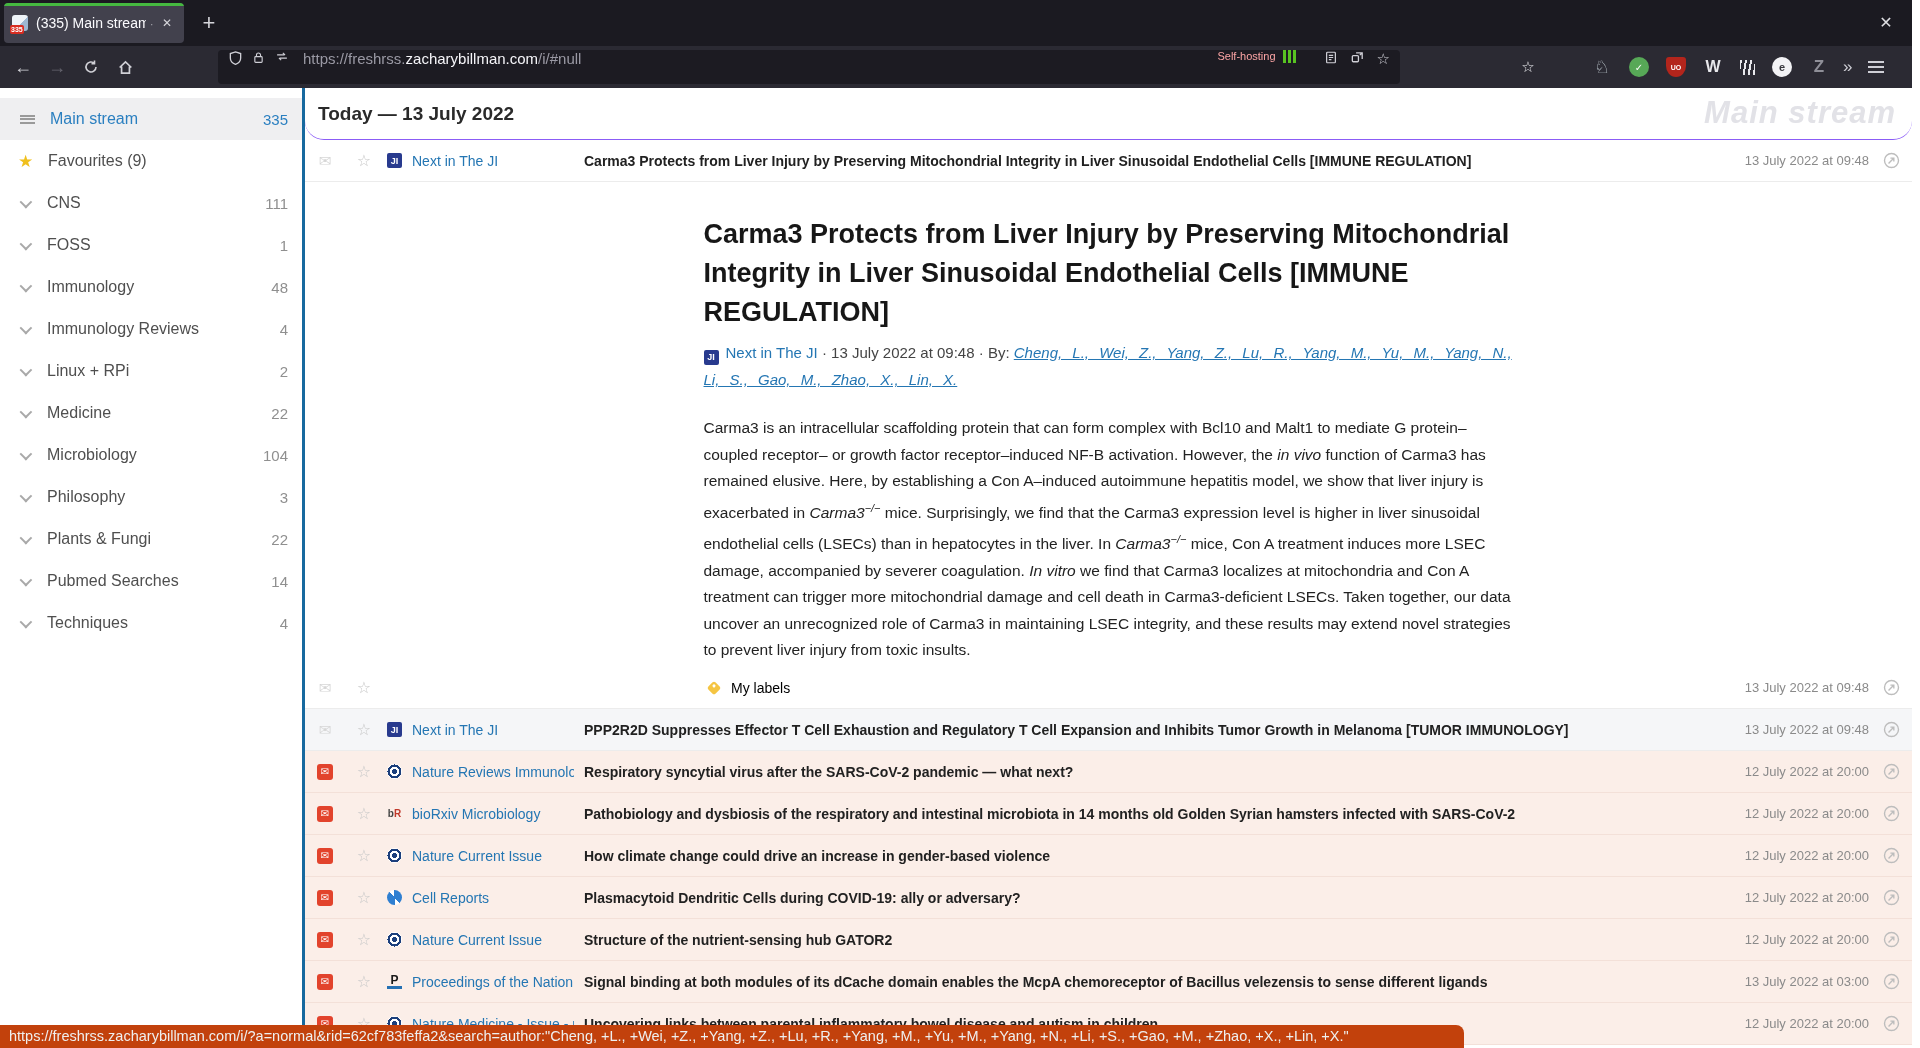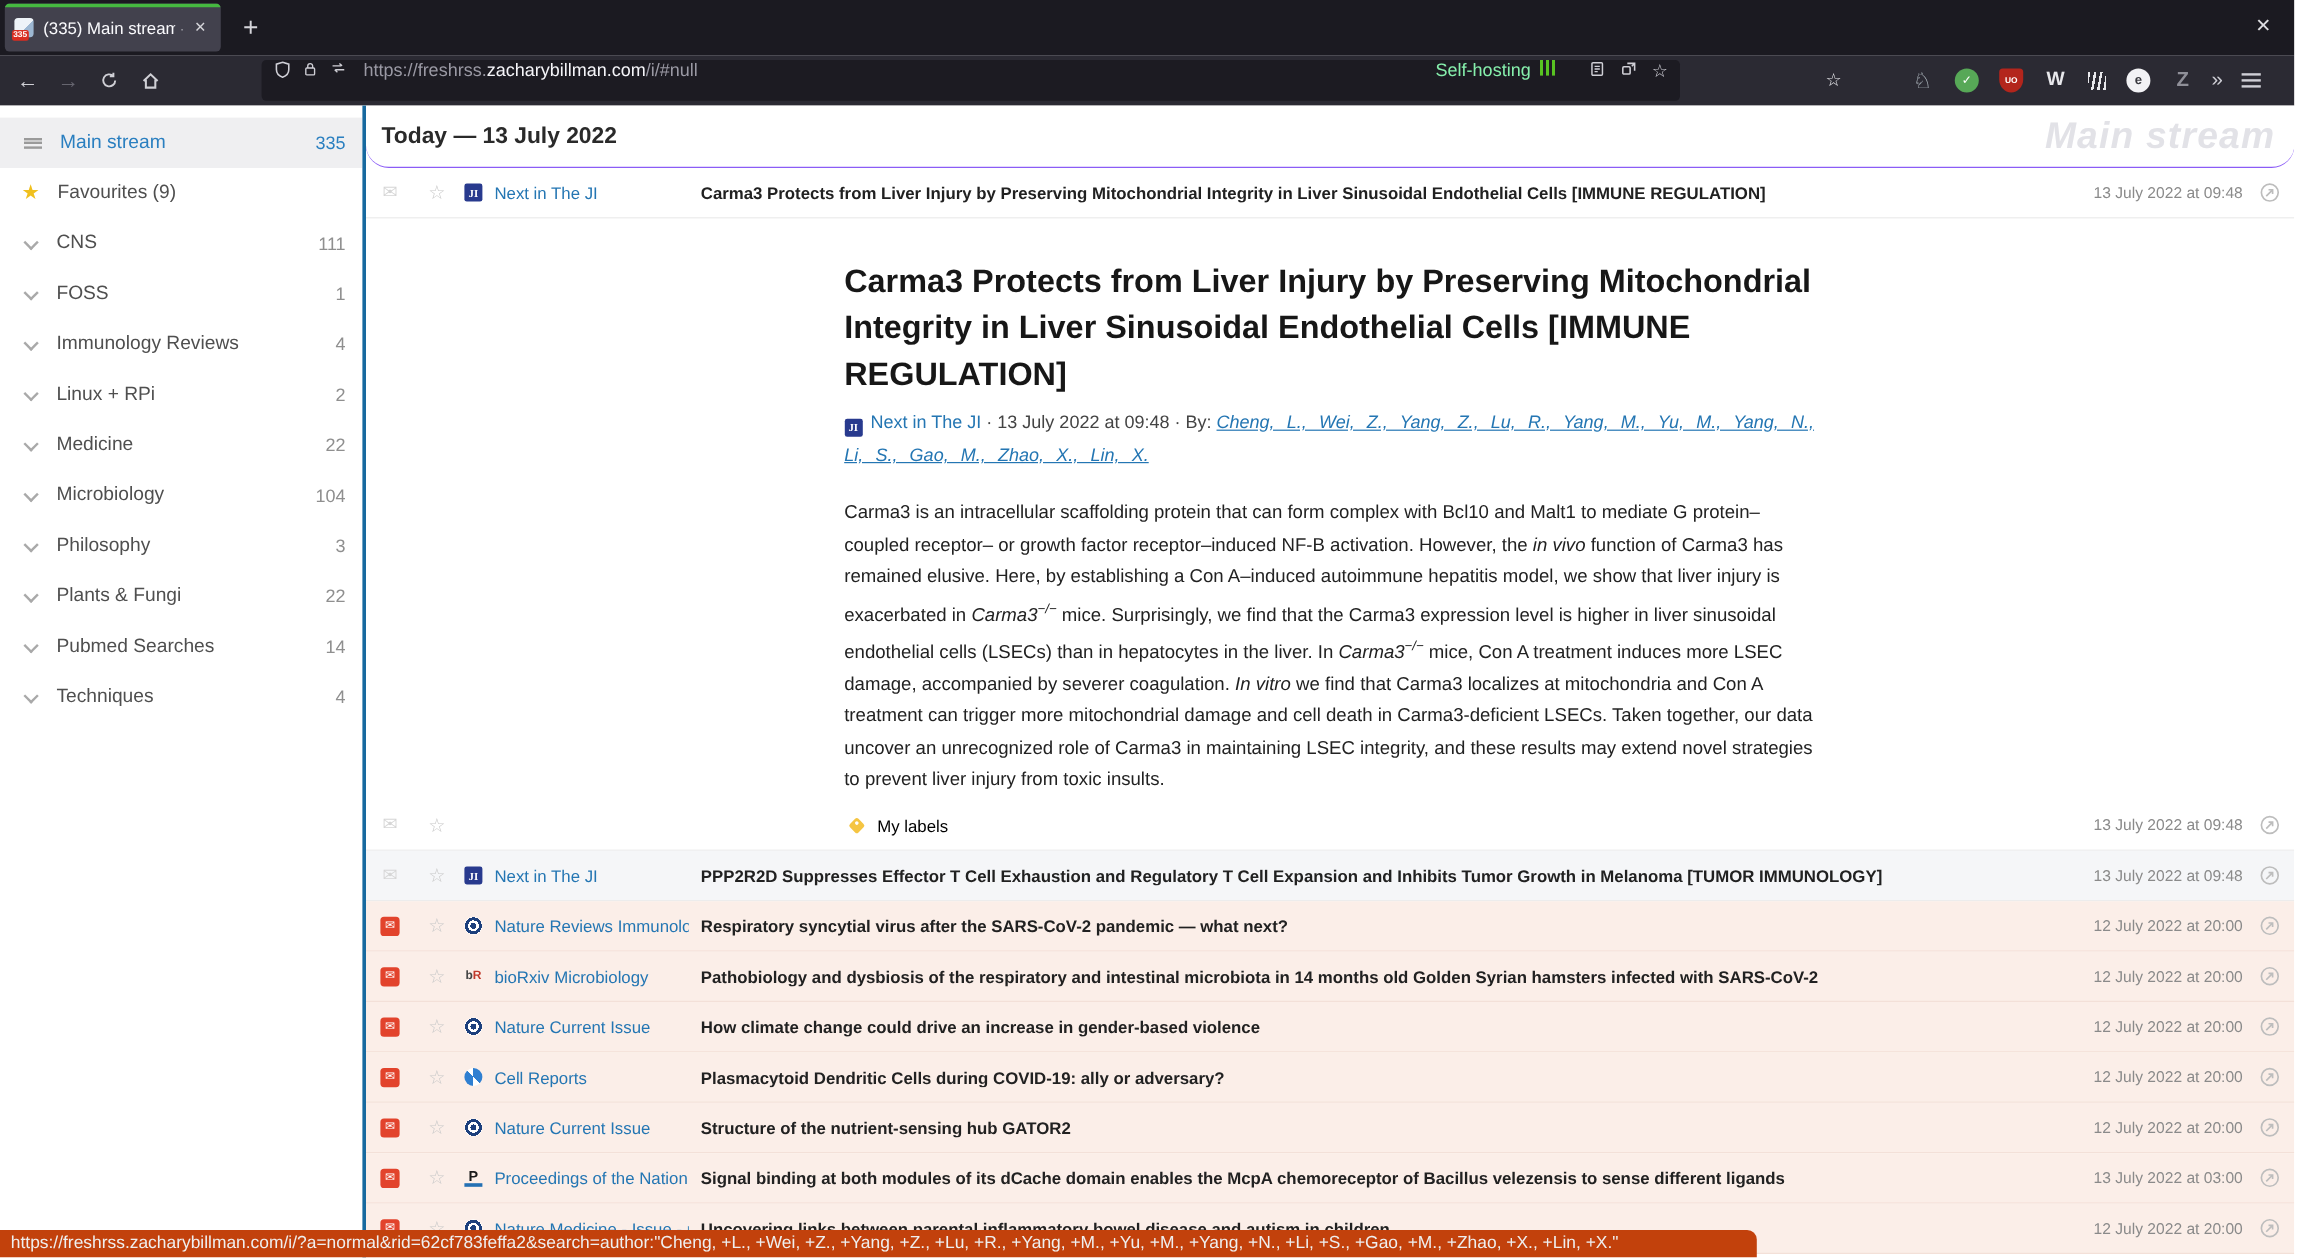--- a/index.html
+++ b/index.html
@@ -32,21 +32,21 @@
   .nav-btn:first-child { margin-left:8px; }
   .nav-btn.dim { color:#66656f; }
   .nav-btn svg { stroke:#d0d0d6; fill:none; stroke-width:1.6; }
   .urlbar { margin-left:78px; width:1182px; height:34px; background:#1c1b22; border-radius:4px;
          display:flex; align-items:flex-start; padding:0 10px; }
   .urlbar svg { stroke:#cfcfd6; fill:none; stroke-width:1.4; flex:0 0 auto; }
   .uicon { margin-right:9px; display:flex; align-items:center; }
   .url-text { font-size:15px; margin-left:4px; white-space:nowrap; overflow:hidden; flex:1; }
   .url-dim { color:#9a99a4; }
   .url-main { color:#f5f5f9; }
-  .selfhost { color:#86efac; font-size:15px; margin-right:7px; white-space:nowrap; }
+  .selfhost { color:#fca5a5; font-size:11px; margin-right:7px; white-space:nowrap; }
   .server-icon { width:15px; height:13px; margin-right:14px;
          background:repeating-linear-gradient(90deg,#58c322 0 3px,transparent 3px 5px); }
   .urlbar .right-ic { margin-left:12px; display:flex; align-items:center; color:#cfcfd6; font-size:15px; }
   .ext-group { margin-left:118px; display:flex; align-items:center; gap:17px; }
   .addon { width:20px; height:20px; display:flex; align-items:center; justify-content:center;
          color:#e8e8ec; font-size:15px; position:relative; }
   .addon.unicorn-addon { color:#b9c2c9; font-size:18px; }
   .addon.green-circle-addon { background:#57a857; border-radius:50%; color:#fff; font-size:10px; font-weight:bold; }
   .addon.ublock-addon { background:#b3251c; border-radius:3px 3px 50% 50%/3px 3px 55% 55%;
          color:#fff; font-size:7px; font-weight:bold; }
@@ -83,21 +83,21 @@
 
   .row { height:42px; display:flex; align-items:center; padding:0 8px 0 12px; border-bottom:1px solid #ececec;
          background:#fff; position:relative; }
   .env { width:16px; flex:0 0 16px; margin-right:23px; color:#d6d6d6; font-size:15px; text-align:center;
          line-height:16px; }
   .item.unread .env { background:#e2432c; color:#fff; border-radius:3px; font-size:10px; height:16px; }
   .row .star { width:16px; flex:0 0 16px; margin-right:15px; color:#c9c9c9; font-size:16px; text-align:center; }
   .fav { width:15px; height:15px; flex:0 0 15px; margin-right:10px; display:flex; align-items:center;
          justify-content:center; overflow:hidden; }
   .fav.ji { background:#283a8e; border-radius:2px; }
-  .fav.ji i { color:#fff; font-style:normal; font-weight:bold; font-size:9px; font-family:Liberation Serif, serif; }
+  .fav.ji i { color:#fff; font-style:normal; font-weight:bold; font-size:9px; font-family:Liberation Sans, sans-serif; }
   .fav.nature { border-radius:50%;
          background:radial-gradient(circle,#1c3f7c 0 2.5px,#fff 2.5px 4.5px,#1c3f7c 4.5px 7px,#fff 7px); }
   .fav.biorxiv i { font-style:normal; font-weight:bold; font-size:10px; color:#c0392b; display:block; }
   .fav.biorxiv i::first-letter { color:#444; }
   .fav.cell { border-radius:50%;
          background:conic-gradient(#2f7fd1 0 38%,#fff 38% 50%,#2f7fd1 50% 88%,#fff 88%); }
   .fav.pnas { border-bottom:3px solid #2470b3; }
   .fav.pnas i { font-style:normal; font-weight:bold; font-size:12px; color:#1a1a1a; line-height:11px; }
   .feed { width:162px; flex:0 0 162px; margin-right:10px; color:#2476b3; font-size:14px; text-decoration:none;
          white-space:nowrap; overflow:hidden; }
@@ -266,20 +266,25 @@
             <span class="side-label">CNS</span>
             <span class="side-count">111</span>
           </div>
 
           <div class="side-row">
             <span class="chev"></span>
             <span class="side-label">FOSS</span>
             <span class="side-count">1</span>
           </div>
 
+          <div class="side-row">
+            <span class="chev"></span>
+            <span class="side-label">Immunology</span>
+            <span class="side-count">48</span>
+          </div>
 
           <div class="side-row">
             <span class="chev"></span>
             <span class="side-label">Immunology Reviews</span>
             <span class="side-count">4</span>
           </div>
 
           <div class="side-row">
             <span class="chev"></span>
             <span class="side-label">Linux + RPi</span>

